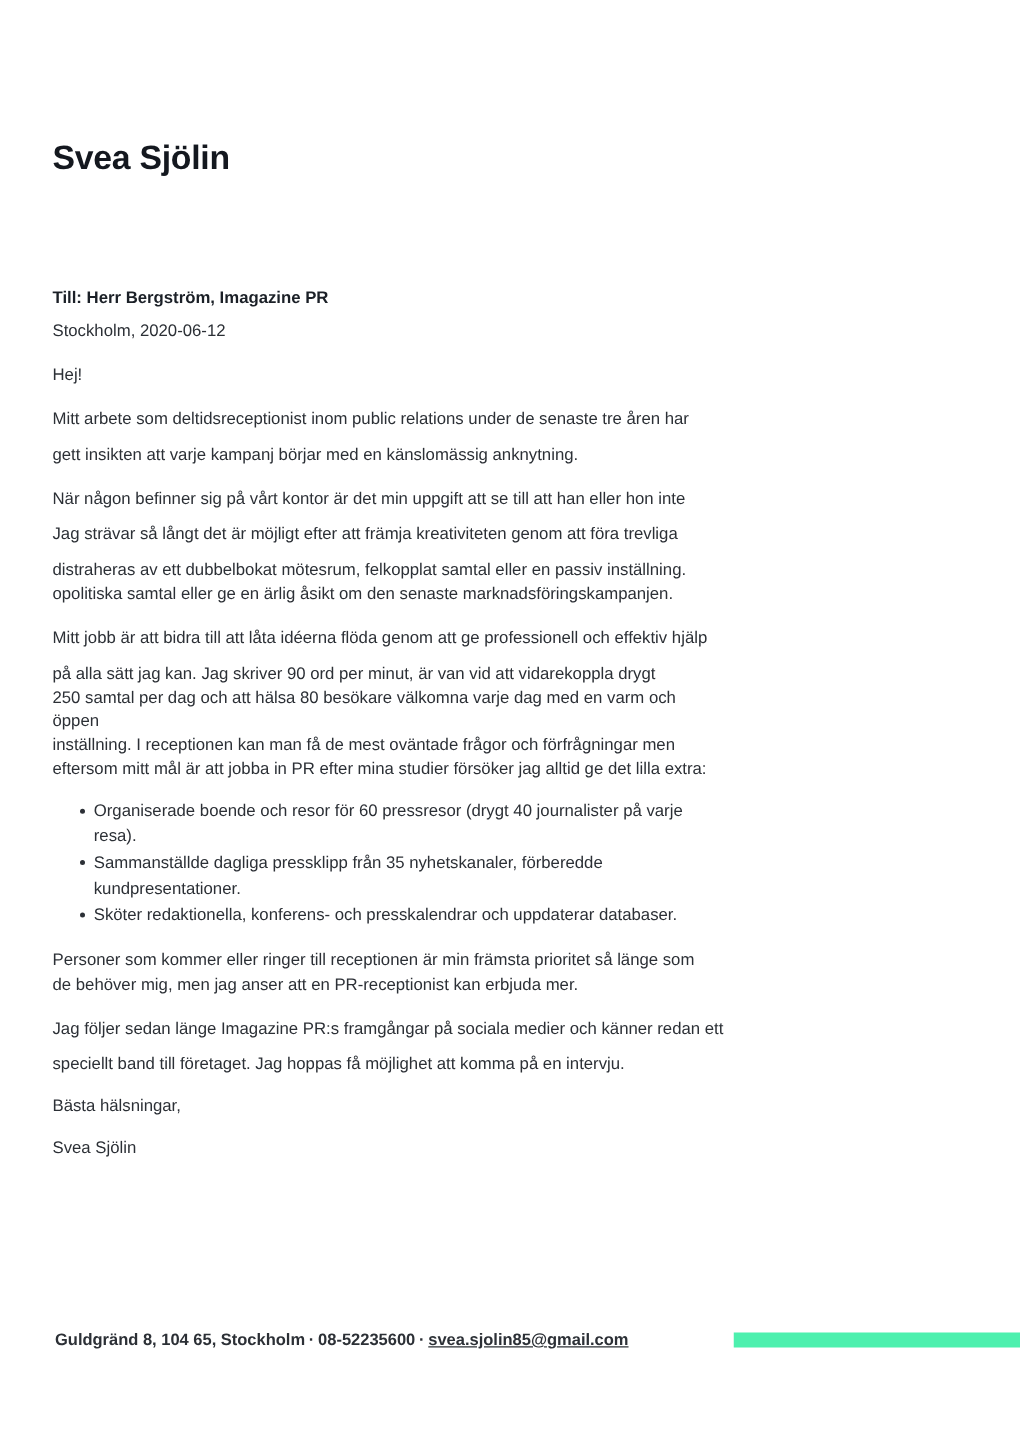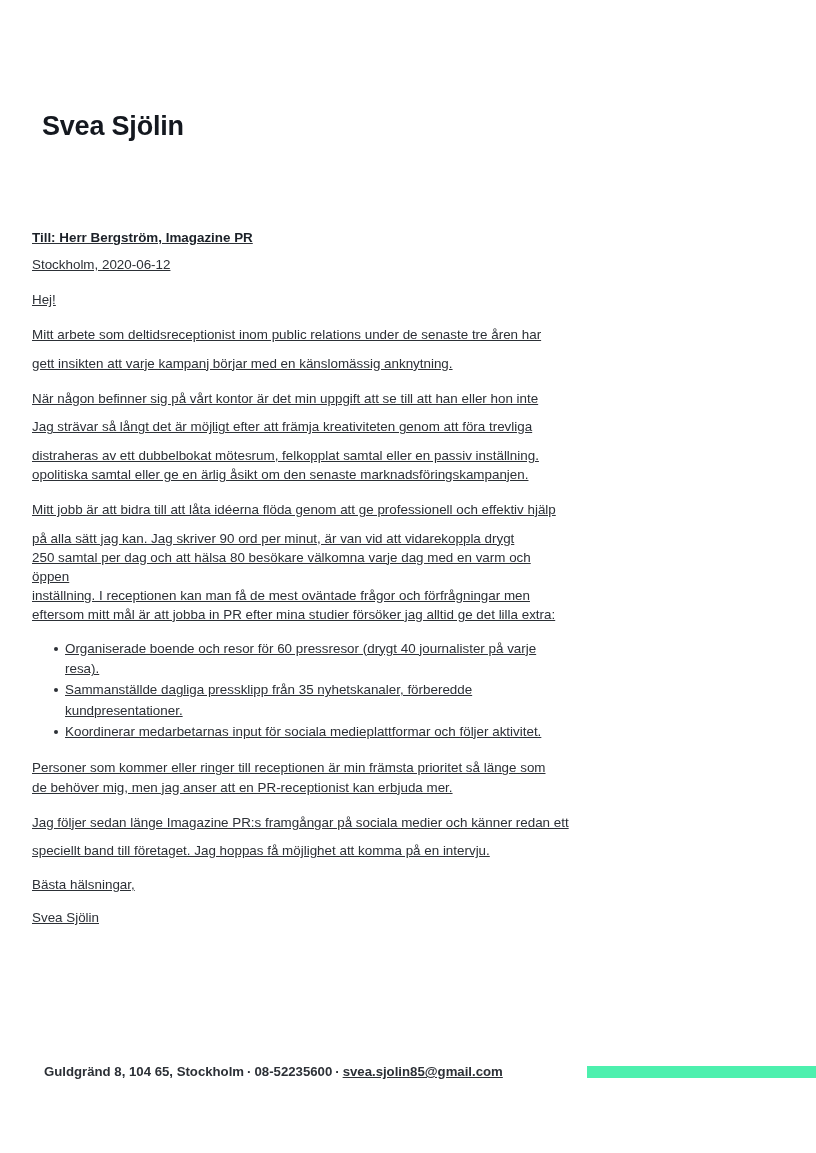--- a/index.html
+++ b/index.html
@@ -39,26 +39,25 @@
     font-size: 17px;
     font-weight: 400;
     color: #33393f;
     line-height: 1.2;
     margin: 11px 0 0 0;
   }
 
   
   .letter {
     position: absolute;
-    left: 32px;
+    left: 42px;
     top: 229px;
     width: 538px;
     color: #2c3036;
     font-size: 13.4px;
-    text-decoration: underline;
   }
 
   .recipient {
     font-weight: 700;
     color: #1b2027;
     font-size: 13.4px;
     line-height: 1.35;
   }
   .place-date {
     margin-top: 9px;
@@ -178,21 +177,21 @@
           <span class="ln tight">på alla sätt jag kan. Jag skriver 90 ord per minut, är van vid att vidarekoppla drygt</span>
           <span class="ln tight">250 samtal per dag och att hälsa 80 besökare välkomna varje dag med en varm och öppen</span>
           <span class="ln tight">inställning. I receptionen kan man få de mest oväntade frågor och förfrågningar men</span>
           <span class="ln tight">eftersom mitt mål är att jobba in PR efter mina studier försöker jag alltid ge det lilla extra:</span>
         </div>
       </div>
 
     <ul class="bullets" id="bullets-container">
         <li>Organiserade boende och resor för 60 pressresor (drygt 40 journalister på varje resa).</li>
         <li>Sammanställde dagliga pressklipp från 35 nyhetskanaler, förberedde kundpresentationer.</li>
-        <li>Koordinerar medarbetarnas input för sociala medieplattformar och följer aktivitet.</li>
+        <li>Sköter redaktionella, konferens- och presskalendrar och uppdaterar databaser.</li>
       </ul>
 
     <div id="closing-container">
         <div class="para">
           <span class="ln tight">Personer som kommer eller ringer till receptionen är min främsta prioritet så länge som</span>
           <span class="ln tight">de behöver mig, men jag anser att en PR-receptionist kan erbjuda mer.</span>
         </div>
         <div class="para">
           <span class="ln loose">Jag följer sedan länge Imagazine PR:s framgångar på sociala medier och känner redan ett</span>
           <span class="ln loose">speciellt band till företaget. Jag hoppas få möjlighet att komma på en intervju.</span>

